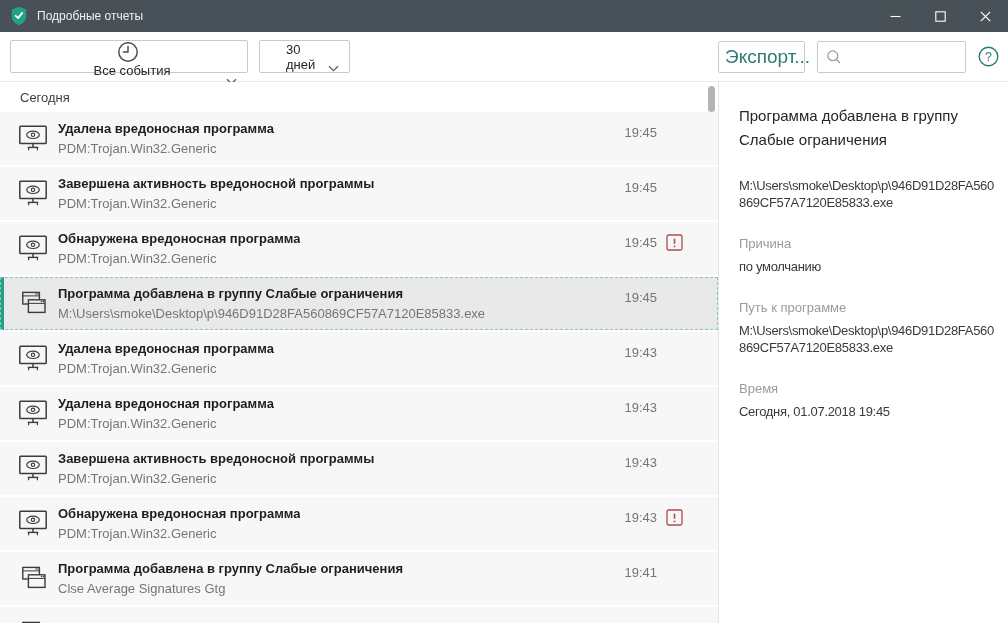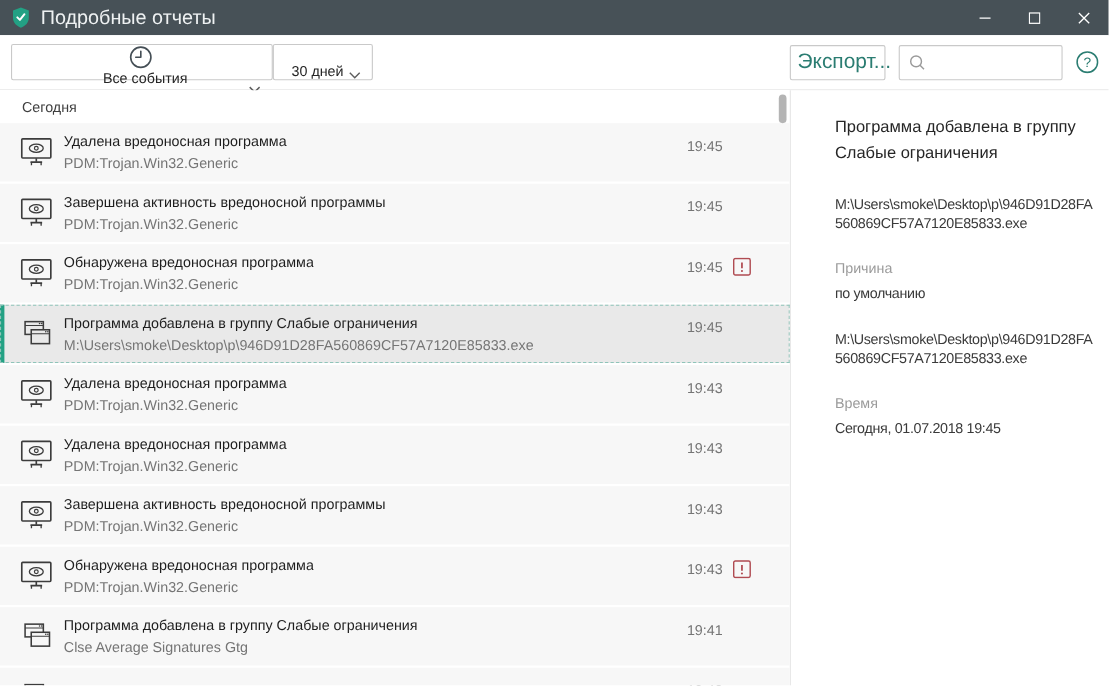--- a/index.html
+++ b/index.html
@@ -8,55 +8,55 @@
     width:1008px; height:624px; position:relative; overflow:hidden;
     font-family:"Liberation Sans","DejaVu Sans",sans-serif;
     font-size:13px; color:var(--text-primary,#1e1e1e); background:#fff;
   }
   
   .titlebar {
     height:32px; background:var(--titlebar-bg,#475157);
     display:flex; align-items:center;
   }
   .app-icon { margin-left:10px; display:flex; align-items:center; }
-  .titlebar-title { margin-left:9px; color:#eef1f2; font-size:18px; }
+  .titlebar-title { margin-left:9px; color:#eef1f2; font-size:12px; }
   .win-controls { margin-left:auto; display:flex; height:32px; }
   .win-btn { width:45px; height:32px; display:flex; align-items:center; justify-content:center; cursor:default; }
   
   .toolbar {
     height:50px; display:flex; align-items:center;
     border-bottom:1px solid #ebebeb; background:#fff;
   }
   .combo {
     height:33px; border:1px solid var(--border-gray,#c9c9c9); border-radius:2px;
     display:flex; align-items:center; background:#fff;
   }
   .combo-events { margin-left:10px; width:238px; padding:0 10px 0 8px;flex-direction:column; }
-  .combo-period { width:91px; padding:0 10px 0 16px;align-items:flex-end; }
+  .combo-period { margin-left:11px; width:91px; padding:0 10px 0 26px;align-items:flex-end; }
   .combo-label { margin-left:8px; color:#262626; }
   .combo-period .combo-label { margin-left:0; }
   .chevron { margin-left:auto; display:flex; align-items:center; }
   .toolbar-spacer { flex:1; }
   .export-btn {
     height:32px; width:87px; background:#fff; border:1px solid var(--border-gray,#c9c9c9);
     border-radius:2px; color:var(--teal-text,#2b7d72); font-size:19px;
     font-family:inherit; cursor:default;
   }
   .search-box {
     margin-left:12px; width:149px; height:32px; border:1px solid var(--border-gray,#c9c9c9);
     border-radius:2px; display:flex; align-items:center; background:#fff;
   }
   .search-box svg { margin-left:8px; flex:none; }
   .search-box input {
     border:none; outline:none; width:100%; height:100%; font-family:inherit;
     font-size:13px; padding:0 6px; background:transparent;
   }
   .help { margin-left:12px; margin-right:9px; display:flex; align-items:center; cursor:default; }
   
-  .content { display:flex; height:541px;gap:20px; }
+  .content { display:flex; height:541px; }
   .list-panel {
     width:719px; flex:none; position:relative; overflow:hidden;
     border-right:1px solid var(--divider,#e6e6e6); background:#fff;
   }
   .group-header { height:30px; display:flex; align-items:center; padding-left:20px; color:#3f3f3f; }
   .event-row {
     --row-fill:#f7f7f7;
     height:53px; margin-bottom:2px; background:var(--row-bg,#f7f7f7);
     display:flex; align-items:center; padding-left:18px; position:relative; cursor:default;
   }
@@ -64,21 +64,21 @@
     --row-fill:#e9e9e9;
     background:var(--selected-row-bg,#e9e9e9);
     border-left:4px solid var(--accent-green,#23a184);
     outline:1px dashed var(--selected-dash-border,#8fc4b9);
     outline-offset:-1px;
     padding-left:14px;
   }
   .row-icon { width:30px; height:27px; flex:none; margin-right:10px; display:flex; align-items:center; }
   .row-text { display:flex; flex-direction:column; justify-content:center; max-width:520px; overflow:hidden; }
   .row-title {
-    font-weight:normal; color:#1e1e1e; line-height:16px; white-space:nowrap;
+    font-weight:bold; color:#1e1e1e; line-height:16px; white-space:nowrap;
     overflow:hidden; text-overflow:ellipsis;
   }
   .row-subtitle {
     margin-top:4px; color:var(--text-secondary,#6f6f6f); line-height:16px;
     white-space:nowrap; overflow:hidden; text-overflow:ellipsis;
   }
   .row-time { position:absolute; right:61px; top:13px; color:var(--text-secondary,#7a7a7a); }
   .row-warning { position:absolute; right:35px; top:12px; width:17px; height:17px; }
   .scroll-thumb {
     position:absolute; top:4px; right:3px; width:7px; height:26px;
@@ -382,20 +382,21 @@
       <div class="detail-title">Программа добавлена в группу Слабые ограничения</div>
       <div class="detail-fields">
           <div class="detail-field">
     <div class="detail-value">M:\Users\smoke\Desktop\p\946D91D28FA560869CF57A7120E85833.exe</div>
   </div>
           <div class="detail-field">
     <div class="detail-label">Причина</div>
     <div class="detail-value">по умолчанию</div>
   </div>
           <div class="detail-field">
+    <div class="detail-label">Путь к программе</div>
     <div class="detail-value">M:\Users\smoke\Desktop\p\946D91D28FA560869CF57A7120E85833.exe</div>
   </div>
           <div class="detail-field">
     <div class="detail-label">Время</div>
     <div class="detail-value">Сегодня, 01.07.2018 19:45</div>
   </div>
         </div>
     </div>
   </div>
 

